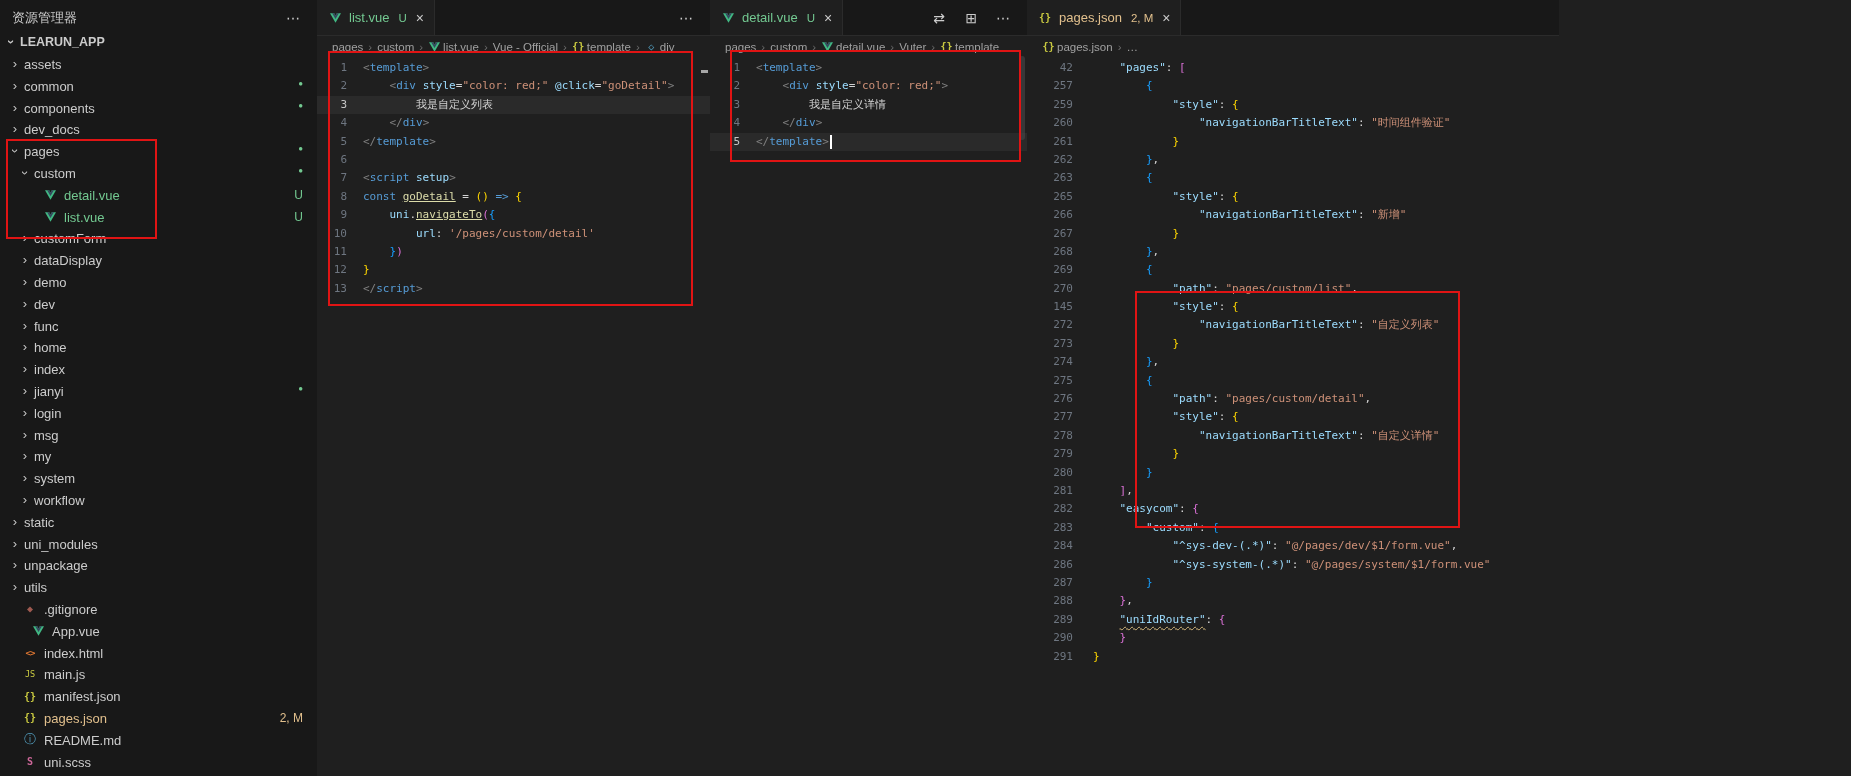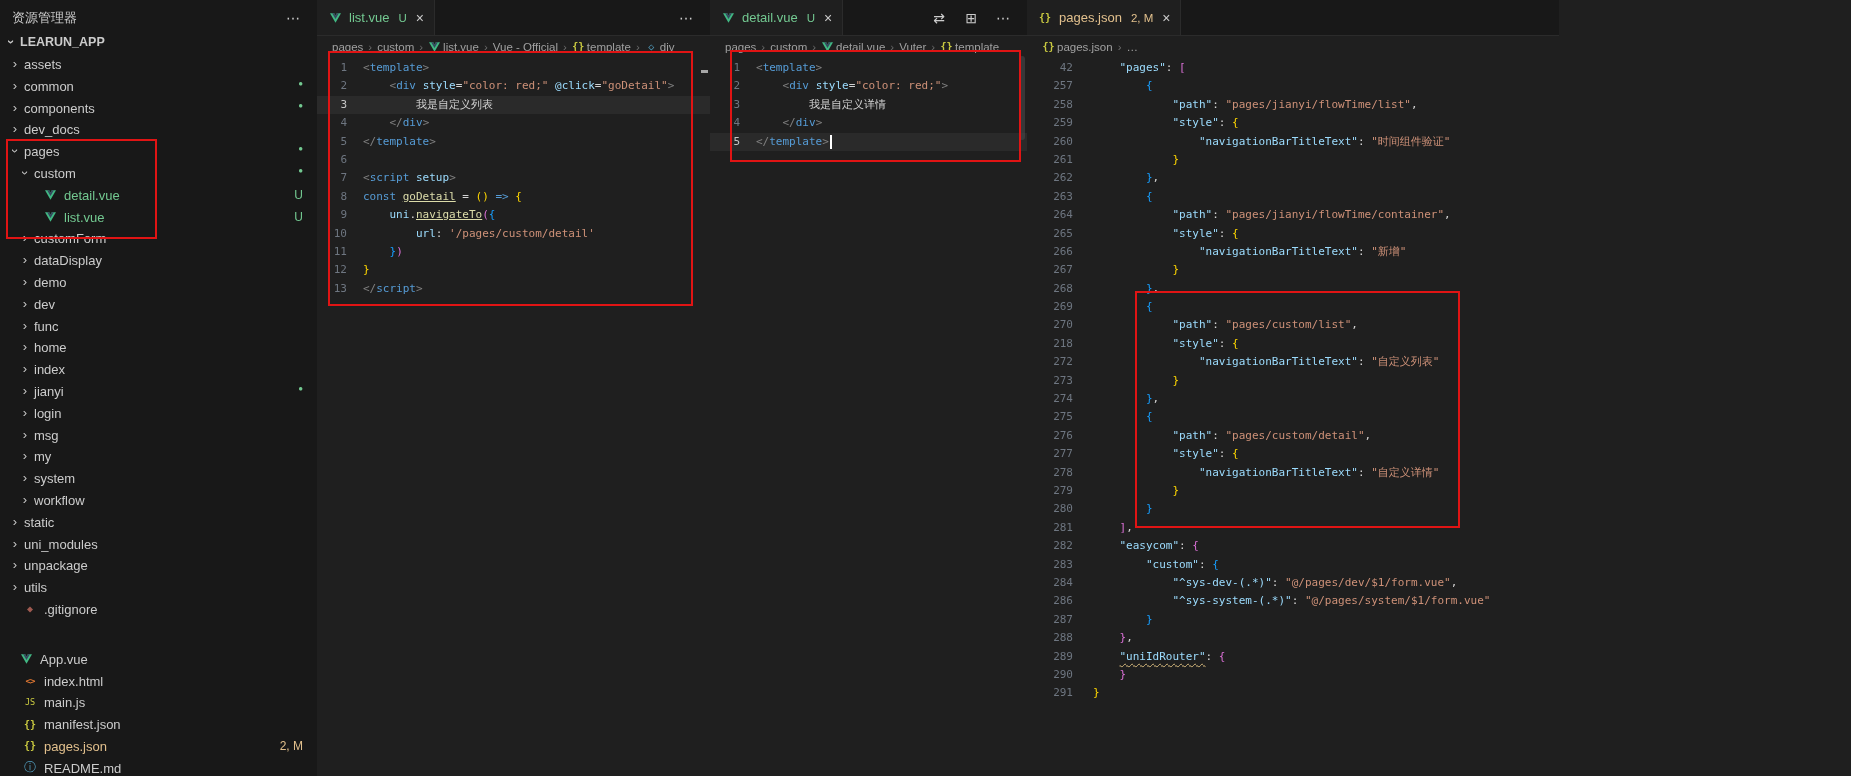--- a/index.html
+++ b/index.html
@@ -212,21 +212,21 @@
         </div>
         <div class="trow" style="padding-left: 8px;">
           <span class="chev">›</span>
           <span class="tlabel">utils</span>
         </div>
         <div class="trow" style="padding-left: 8px;">
           <span class="chev-sp"></span>
           <span class="ficon i-git">◆</span>
           <span class="tlabel">.gitignore</span>
         </div>
-        <div class="trow" style="padding-left: 4px; margin-top: 28px;">
+        <div class="trow" style="padding-left: 16px;">
           <span class="chev-sp"></span>
           <span class="ficon">
             <svg width="11" height="10" viewBox="0 0 24 21">
               <path fill="#41b883" d="M14.9 0L12 5 9.1 0H0l12 20.8L24 0z"></path>
               <path fill="#35495e" d="M14.9 0L12 5 9.1 0H4.6L12 12.8 19.4 0z"></path>
             </svg>
           </span>
           <span class="tlabel">App.vue</span>
         </div>
         <div class="trow" style="padding-left: 8px;">
@@ -461,48 +461,40 @@
       <div class="code">
         <div class="cl">
           <span class="ln">42</span>
           <span class="lc"><span class="s-pl">    </span><span class="s-attr">"pages"</span><span class="s-pl">: </span><span class="s-b2">[</span></span>
         </div>
         <div class="cl">
           <span class="ln">257</span>
           <span class="lc"><span class="s-pl">        </span><span class="s-b3">{</span></span>
         </div>
         <div class="cl">
-          <span class="ln">258</span>
-          <span class="lc"><span class="s-pl">            </span><span class="s-attr">"path"</span><span class="s-pl">: </span><span class="s-str">"pages/jianyi/flowTime/list"</span><span class="s-pl">,</span></span>
-        </div>
-        <div class="cl">
           <span class="ln">259</span>
           <span class="lc"><span class="s-pl">            </span><span class="s-attr">"style"</span><span class="s-pl">: </span><span class="s-b1">{</span></span>
         </div>
         <div class="cl">
           <span class="ln">260</span>
           <span class="lc"><span class="s-pl">                </span><span class="s-attr">"navigationBarTitleText"</span><span class="s-pl">: </span><span class="s-str">"时间组件验证"</span></span>
         </div>
         <div class="cl">
           <span class="ln">261</span>
           <span class="lc"><span class="s-pl">            </span><span class="s-b1">}</span></span>
         </div>
         <div class="cl">
           <span class="ln">262</span>
           <span class="lc"><span class="s-pl">        </span><span class="s-b3">}</span><span class="s-pl">,</span></span>
         </div>
         <div class="cl">
           <span class="ln">263</span>
           <span class="lc"><span class="s-pl">        </span><span class="s-b3">{</span></span>
         </div>
         <div class="cl">
-          <span class="ln">264</span>
-          <span class="lc"><span class="s-pl">            </span><span class="s-attr">"path"</span><span class="s-pl">: </span><span class="s-str">"pages/jianyi/flowTime/container"</span><span class="s-pl">,</span></span>
-        </div>
-        <div class="cl">
           <span class="ln">265</span>
           <span class="lc"><span class="s-pl">            </span><span class="s-attr">"style"</span><span class="s-pl">: </span><span class="s-b1">{</span></span>
         </div>
         <div class="cl">
           <span class="ln">266</span>
           <span class="lc"><span class="s-pl">                </span><span class="s-attr">"navigationBarTitleText"</span><span class="s-pl">: </span><span class="s-str">"新增"</span></span>
         </div>
         <div class="cl">
           <span class="ln">267</span>
           <span class="lc"><span class="s-pl">            </span><span class="s-b1">}</span></span>
@@ -513,21 +505,21 @@
         </div>
         <div class="cl">
           <span class="ln">269</span>
           <span class="lc"><span class="s-pl">        </span><span class="s-b3">{</span></span>
         </div>
         <div class="cl">
           <span class="ln">270</span>
           <span class="lc"><span class="s-pl">            </span><span class="s-attr">"path"</span><span class="s-pl">: </span><span class="s-str">"pages/custom/list"</span><span class="s-pl">,</span></span>
         </div>
         <div class="cl">
-          <span class="ln">218</span>
+          <span class="ln">145</span>
           <span class="lc"><span class="s-pl">            </span><span class="s-attr">"style"</span><span class="s-pl">: </span><span class="s-b1">{</span></span>
         </div>
         <div class="cl">
           <span class="ln">272</span>
           <span class="lc"><span class="s-pl">                </span><span class="s-attr">"navigationBarTitleText"</span><span class="s-pl">: </span><span class="s-str">"自定义列表"</span></span>
         </div>
         <div class="cl">
           <span class="ln">273</span>
           <span class="lc"><span class="s-pl">            </span><span class="s-b1">}</span></span>
         </div>

